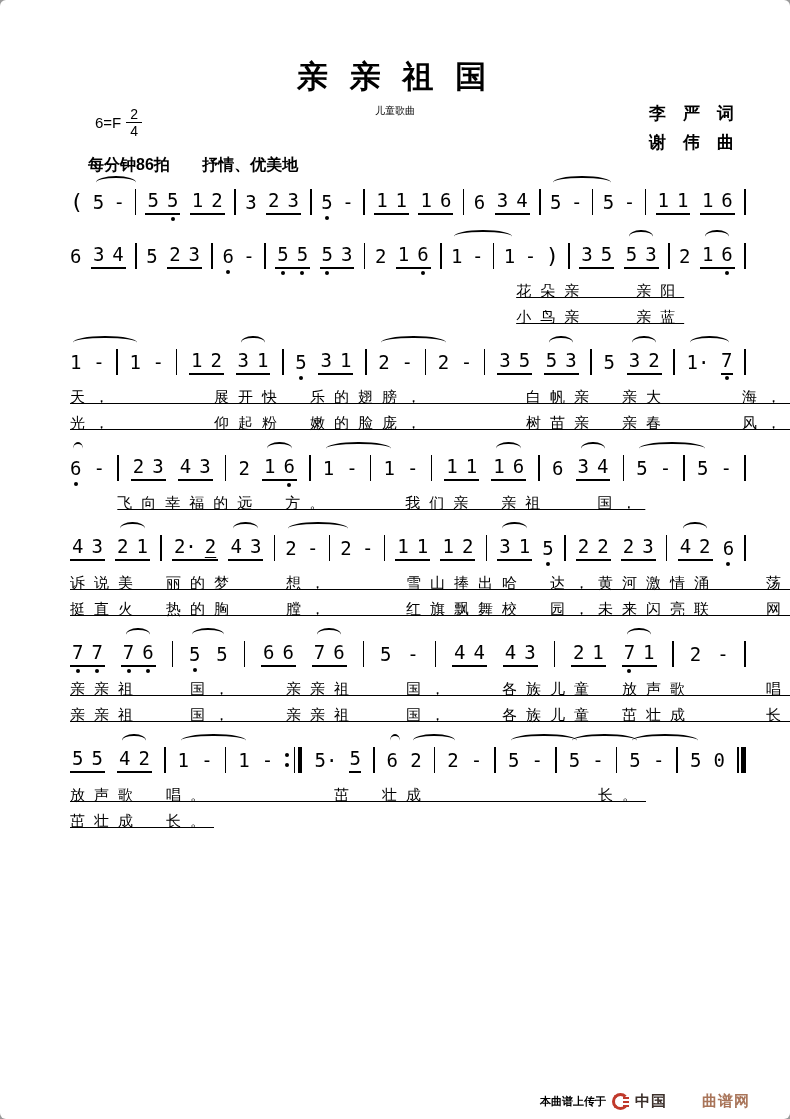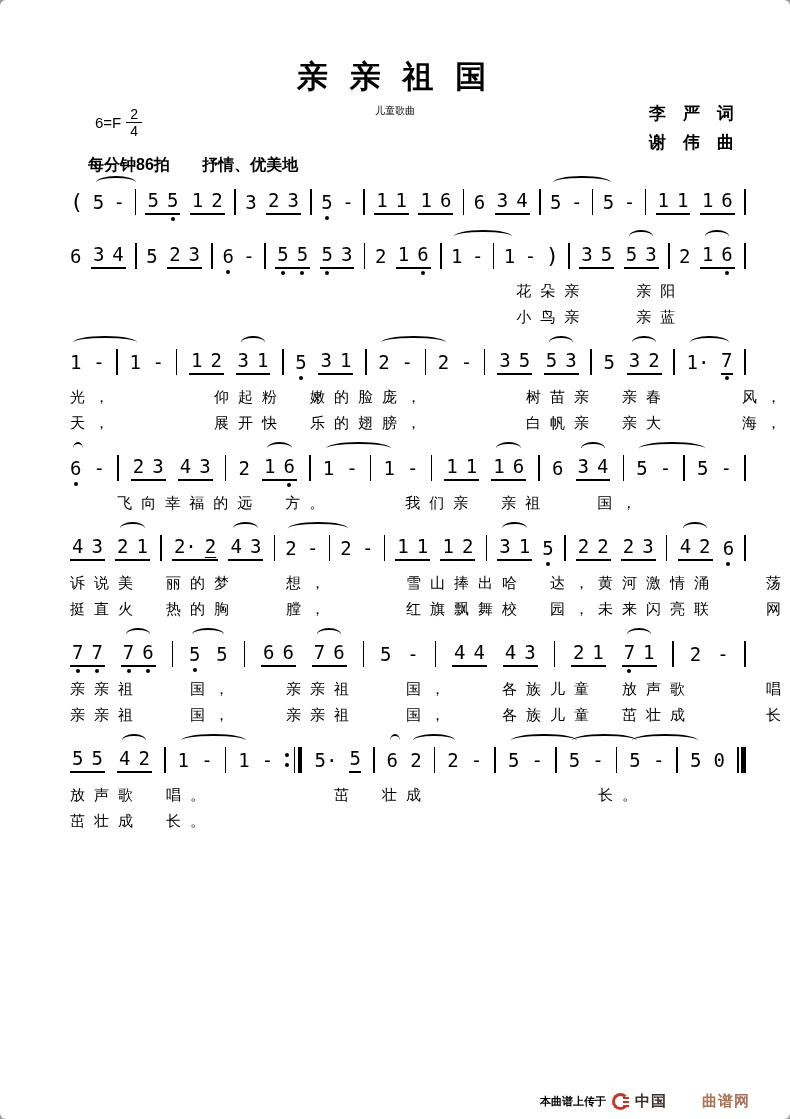--- a/index.html
+++ b/index.html
@@ -30,21 +30,21 @@
   .dbl{text-decoration:underline;text-underline-offset:4px;}
   .lo::after{content:"";position:absolute;left:50%;transform:translateX(-50%);bottom:-7px;
              width:4px;height:4px;border-radius:50%;background:var(--ink);}
   .grp .lo::after{bottom:-10px;}
   .ebar,.rbar{display:inline-flex;align-items:stretch;height:26px;gap:2.5px;}
   .rl{width:1.5px;background:var(--ink);display:block;}
   .rt{width:4.5px;background:var(--ink);display:block;}
   .rd{display:flex;flex-direction:column;justify-content:center;gap:6px;margin-right:2px;}
   .rd::before,.rd::after{content:"";width:4px;height:4px;border-radius:50%;background:var(--ink);}
   .arc{position:absolute;top:2px;height:11px;border-top:2px solid var(--ink);border-radius:50% 50% 0 0;}
-  .lyr{font-size:15px;letter-spacing:9px;line-height:26px;white-space:pre;}
+  .lyr{font-size:15px;letter-spacing:9px;line-height:26px;white-space:pre;text-decoration:underline;}
   .watermark{position:absolute;right:40px;bottom:8px;display:flex;align-items:center;gap:6px;font-weight:700;}
   .wm-prefix{font-size:11px;}
   .wm-logo{width:11px;height:11px;border:3px solid var(--logo-red);border-right-color:transparent;
            border-radius:50%;position:relative;display:inline-block;}
   .wm-logo::after{content:"";position:absolute;left:8px;top:1px;width:6px;height:2px;background:var(--logo-red);
                   box-shadow:0 4px 0 var(--logo-red),0 8px 0 var(--logo-red);}
   .wm-cn{font-size:15px;color:var(--brand-dark);letter-spacing:1px;}
   .wm-site{font-size:15px;color:var(--brand-light);letter-spacing:1px;margin-left:29px;}
 </style>
 </head>
@@ -239,22 +239,22 @@
           <span class="tk">1·</span>
           <span class="tk lo u1">7</span>
           <span class="tk bar"></span>
           <div class="arc" style="left: 3.3px; width: 63.4px;"></div>
           <div class="arc" style="left: 171.3px; width: 23.4px;"></div>
           <div class="arc" style="left: 311.3px; width: 64.4px;"></div>
           <div class="arc" style="left: 479.3px; width: 23.4px;"></div>
           <div class="arc" style="left: 562.3px; width: 23.4px;"></div>
           <div class="arc" style="left: 620px; width: 38.7px;"></div>
         </div>
+        <div class="lyr" style="padding-left: 0%;">天，　　　　展开快　乐的翅膀，　　　　白帆亲　亲大　　　海，</div>
         <div class="lyr" style="padding-left: 0%;">光，　　　　仰起粉　嫩的脸庞，　　　　树苗亲　亲春　　　风，</div>
-        <div class="lyr" style="padding-left: 0%;">天，　　　　展开快　乐的翅膀，　　　　白帆亲　亲大　　　海，</div>
       </div>
       <div class="system">
         <div class="notes-row">
           <span class="tk lo">6</span>
           <span class="tk">-</span>
           <span class="tk bar"></span>
           <span class="grp">
             <span class="tk">2</span>
             <span class="tk">3</span>
           </span>

